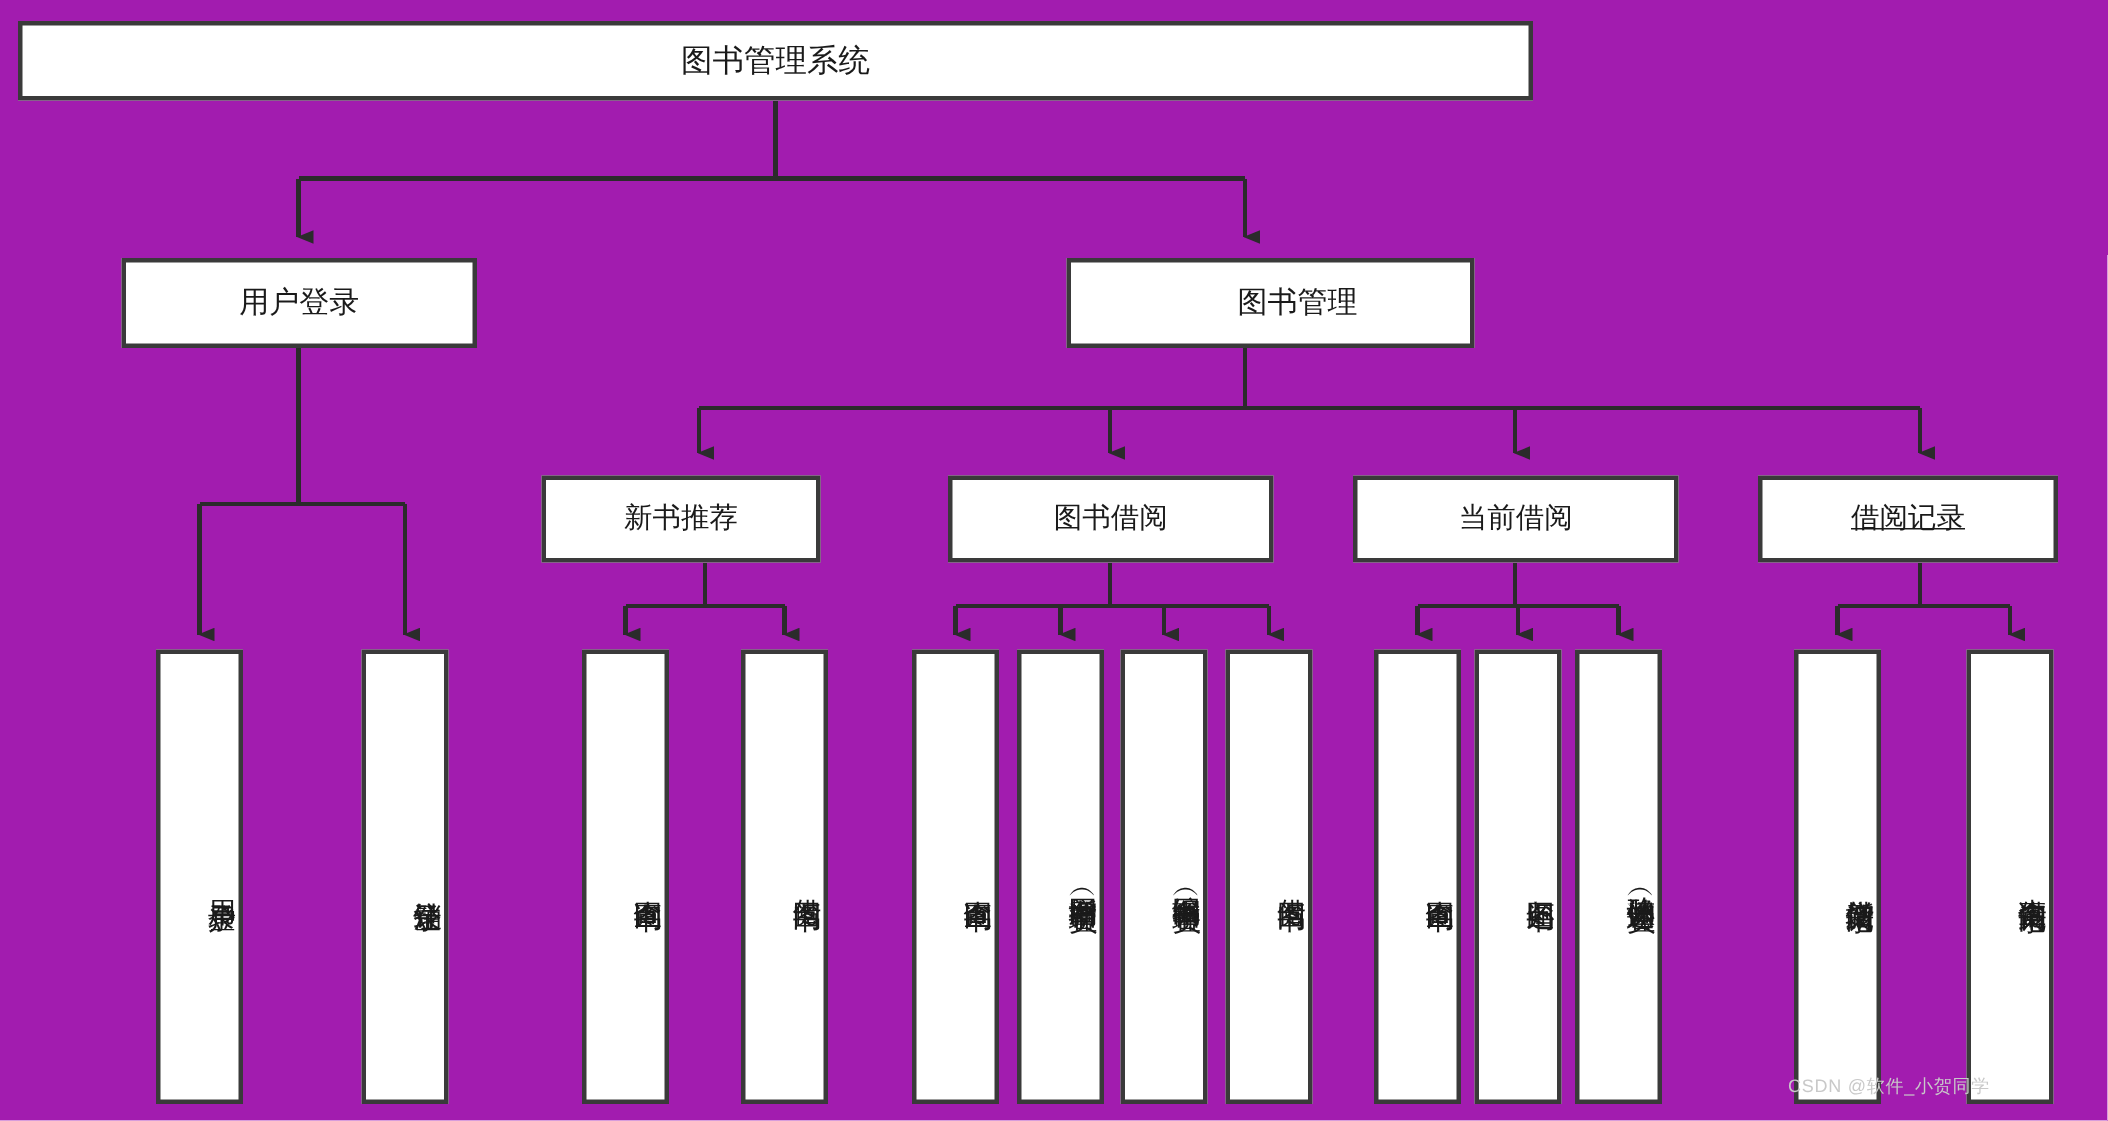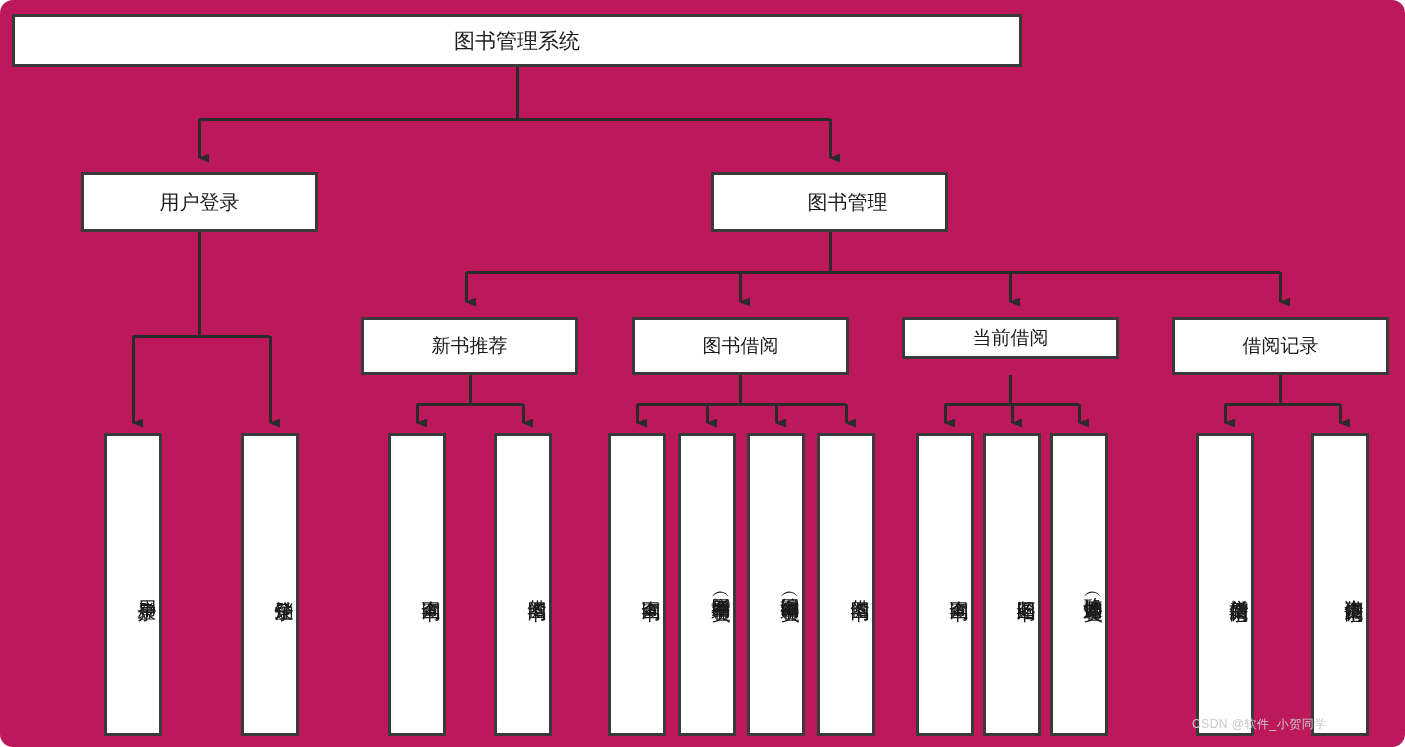--- a/index.html
+++ b/index.html
@@ -7,23 +7,22 @@
     padding: 0;
     background: #ffffff;
   }
   body {
     font-family: "Liberation Sans", "DejaVu Sans", sans-serif;
   }
   #canvas {
     position: relative;
     width: 1405px;
     height: 747px;
-    background: #be185d;
+    background: #a21caf;
     overflow: hidden;
-    border-radius: 13px;
   }
   #wires {
     position: absolute;
     left: 0;
     top: 0;
     width: 1405px;
     height: 747px;
     pointer-events: none;
   }
   .node {
@@ -130,34 +129,34 @@
     </g>
   </svg>
 
   <div class="node root" style="left:12px; top:14px; width:1010px; height:53px;">
     <span class="lbl">图书管理系统</span>
   </div>
 
   <div class="node level2" style="left:81px; top:172px; width:237px; height:60px;">
     <span class="lbl">用户登录</span>
   </div>
-  <div class="node level2" style="left:711px; top:172px; width:237px; height:60px;padding-left:36px;">
+  <div class="node level2" style="left:711px; top:172px; width:272px; height:60px;padding-left:36px;">
     <span class="lbl">图书管理</span>
   </div>
 
-  <div class="node level3" style="left:361px; top:317px; width:217px; height:58px;">
+  <div class="node level3" style="left:361px; top:317px; width:186px; height:58px;">
     <span class="lbl">新书推荐</span>
   </div>
   <div class="node level3" style="left:632px; top:317px; width:217px; height:58px;text-align:right;">
     <span class="lbl">图书借阅</span>
   </div>
-  <div class="node level3" style="left:902px; top:317px; width:217px; height:42px;">
+  <div class="node level3" style="left:902px; top:317px; width:217px; height:58px;">
     <span class="lbl">当前借阅</span>
   </div>
-  <div class="node level3" style="left:1172px; top:317px; width:217px; height:58px;">
+  <div class="node level3" style="left:1172px; top:317px; width:200px; height:58px;text-decoration:underline;">
     <span class="lbl">借阅记录</span>
   </div>
 
   <div class="node leaf" style="left:104px; top:433px; width:58px; height:303px;">
     <span class="lbl">用户登录</span>
   </div>
   <div class="node leaf" style="left:241px; top:433px; width:58px; height:303px;">
     <span class="lbl">注销登录</span>
   </div>
 

